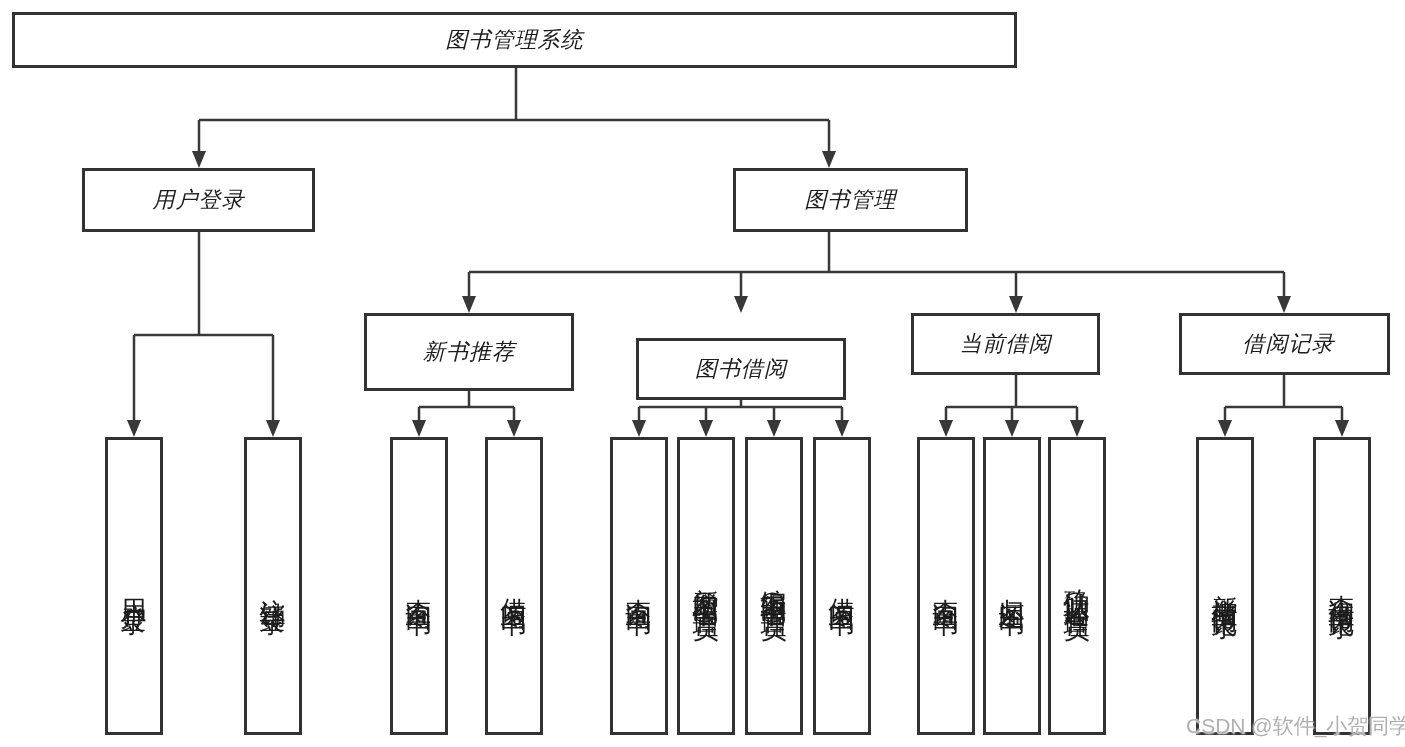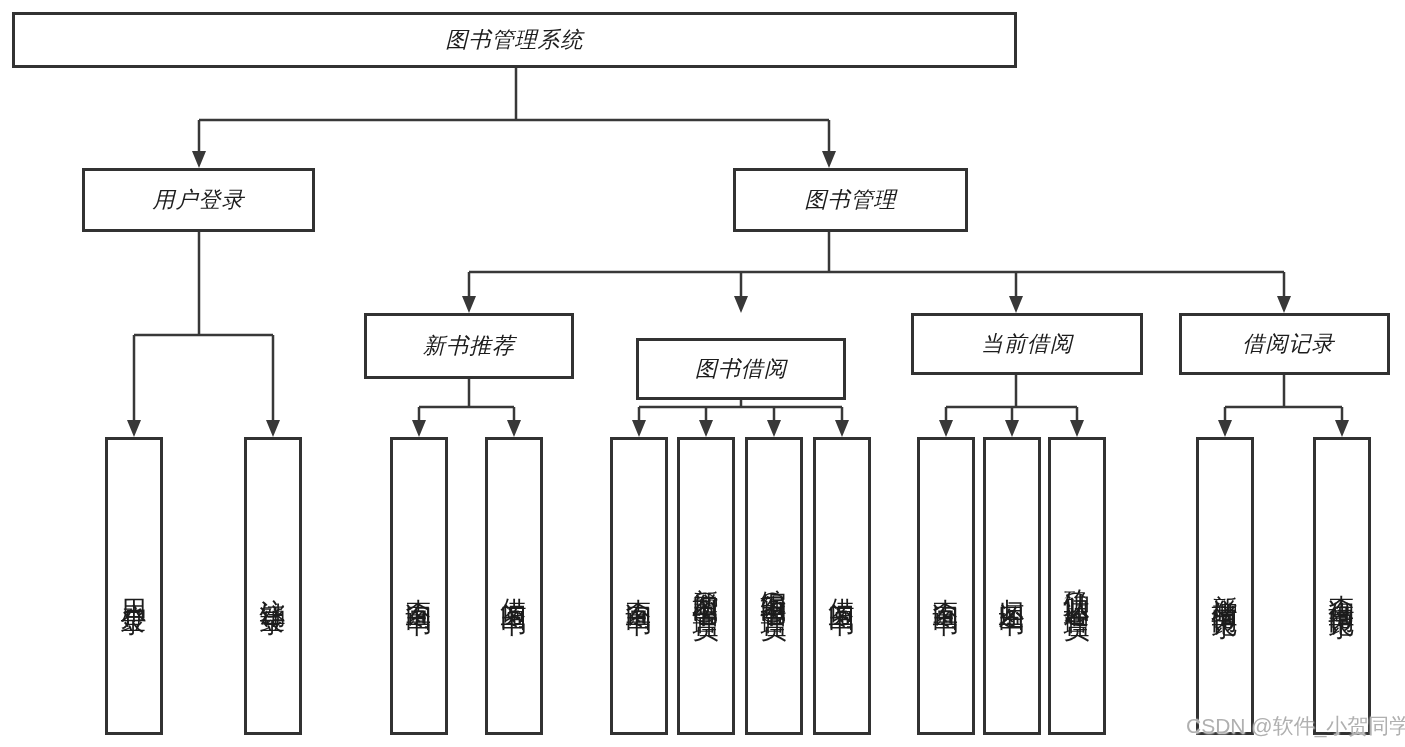--- a/index.html
+++ b/index.html
@@ -125,27 +125,27 @@
     <span class="h-label">图书管理系统</span>
   </div>
 
   <div class="node" style="left:82px; top:168px; width:233px; height:64px;">
     <span class="h-label">用户登录</span>
   </div>
   <div class="node" style="left:712px; top:168px; width:235px; height:64px;margin-left:21px;">
     <span class="h-label">图书管理</span>
   </div>
 
-  <div class="node" style="left:364px; top:313px; width:210px; height:66px;">
+  <div class="node" style="left:364px; top:313px; width:210px; height:78px;">
     <span class="h-label">新书推荐</span>
   </div>
   <div class="node" style="left:636px; top:313px; width:210px; height:62px;margin-top:25px;">
     <span class="h-label">图书借阅</span>
   </div>
-  <div class="node" style="left:911px; top:313px; width:232px; height:62px;">
+  <div class="node" style="left:911px; top:313px; width:189px; height:62px;">
     <span class="h-label">当前借阅</span>
   </div>
   <div class="node" style="left:1179px; top:313px; width:211px; height:62px;padding-left:8px;">
     <span class="h-label">借阅记录</span>
   </div>
 
   <div class="node" style="left:105px; top:437px; width:58px; height:298px;">
     <span class="v-label">用户登录</span>
   </div>
   <div class="node" style="left:244px; top:437px; width:58px; height:298px;">

